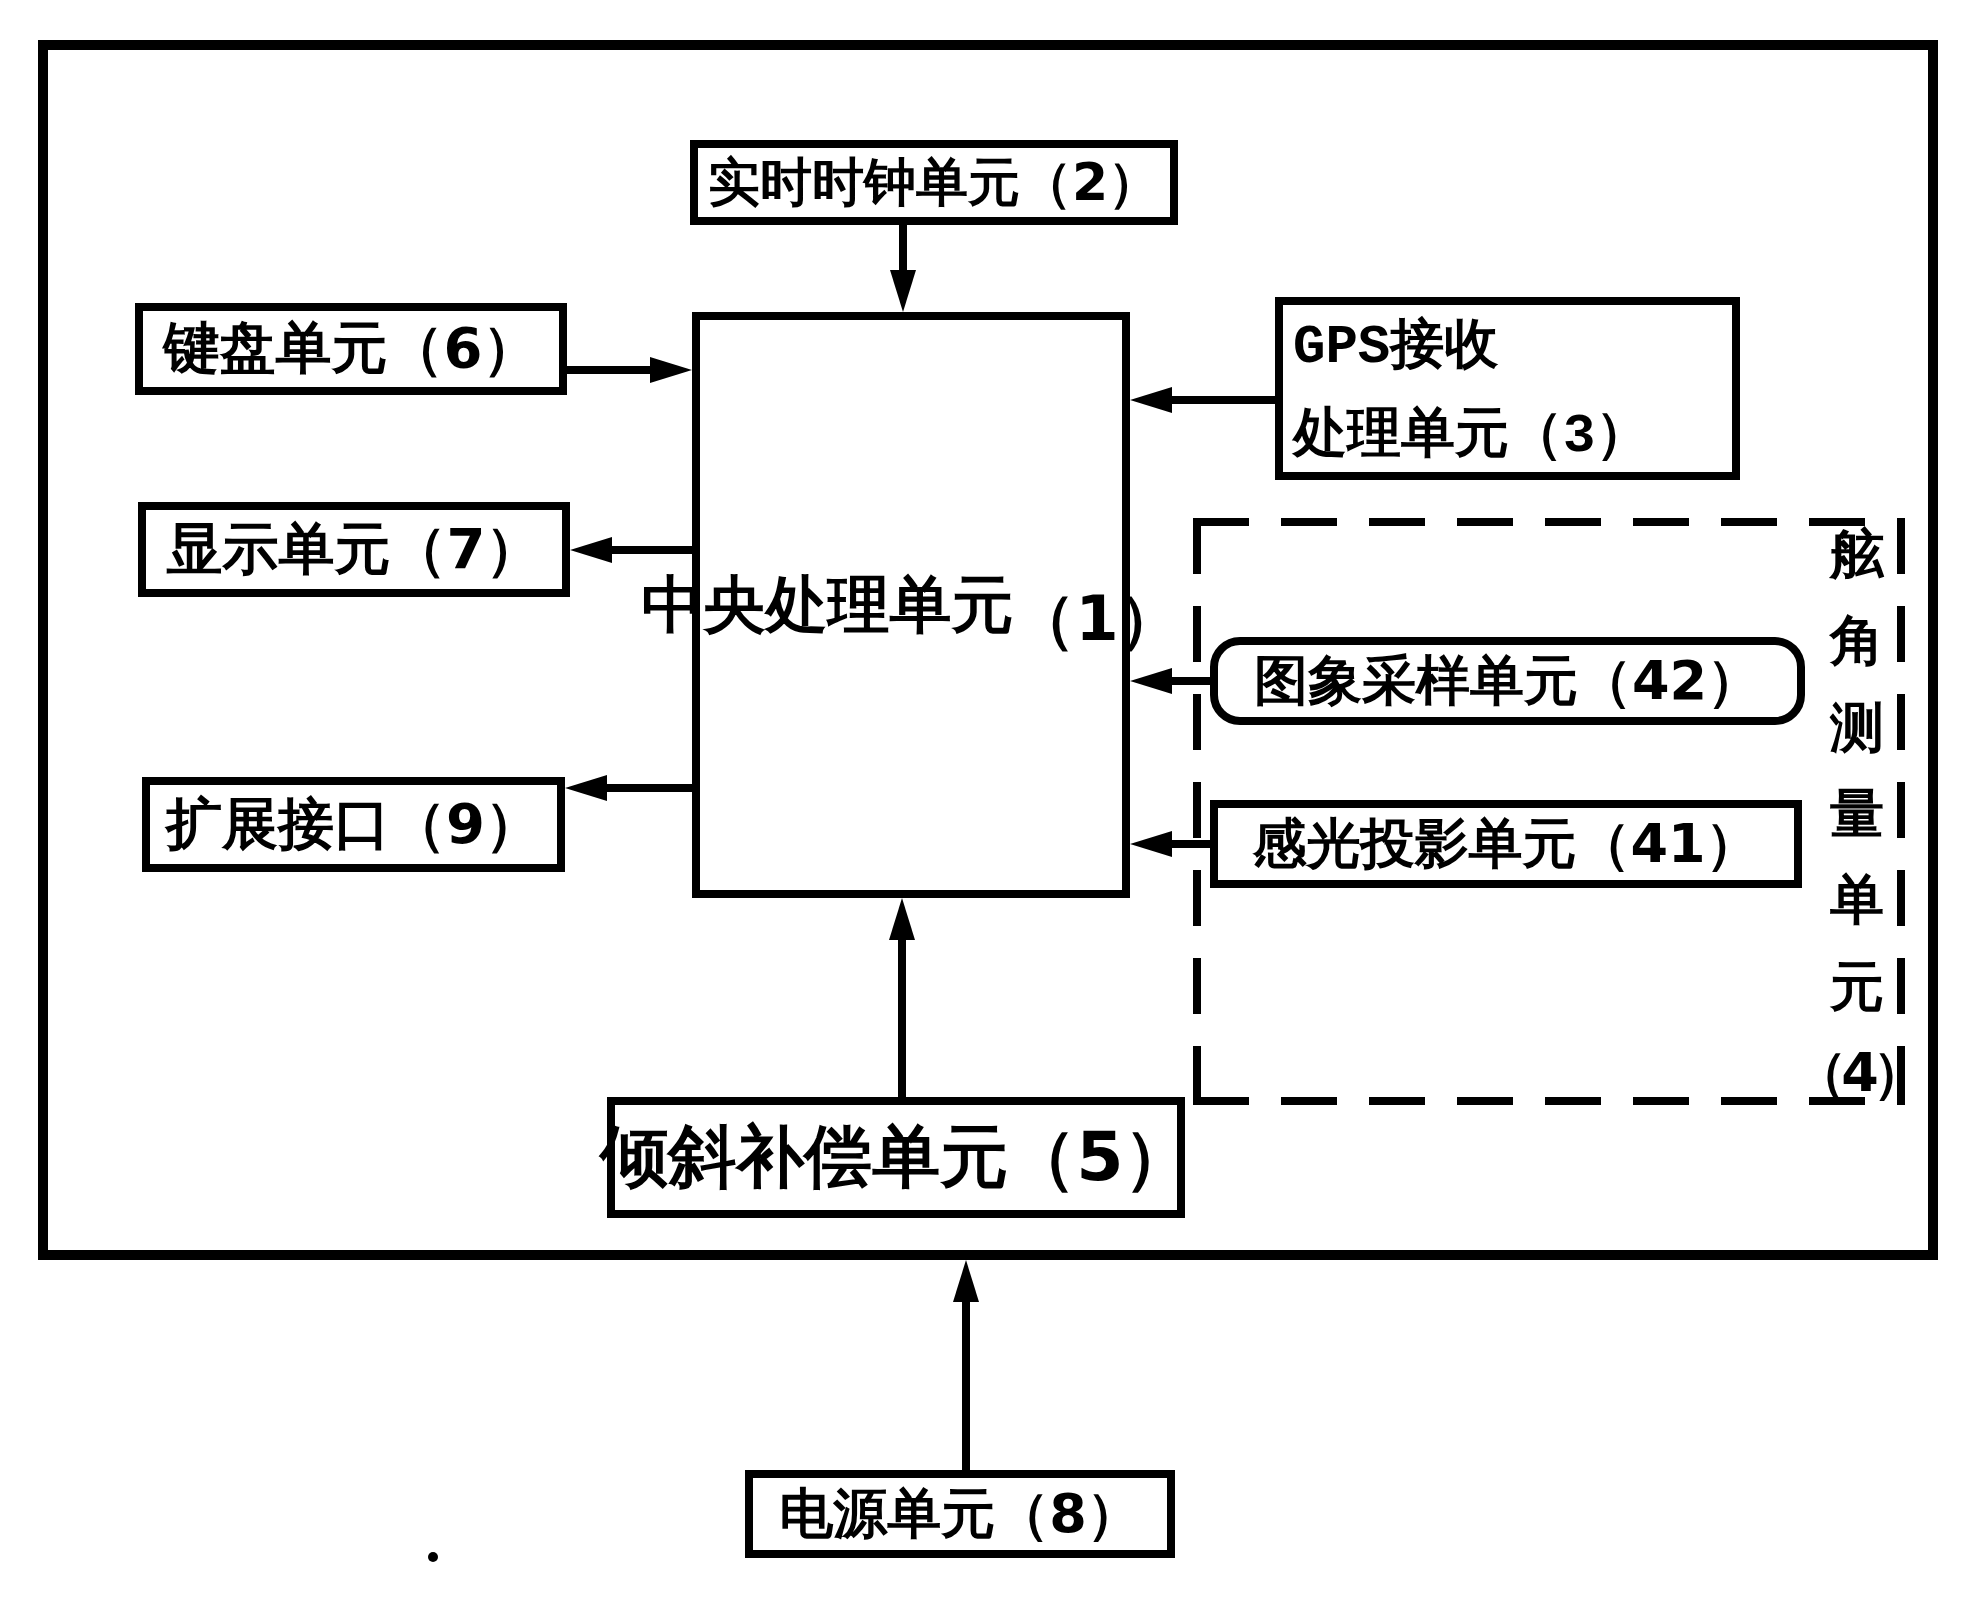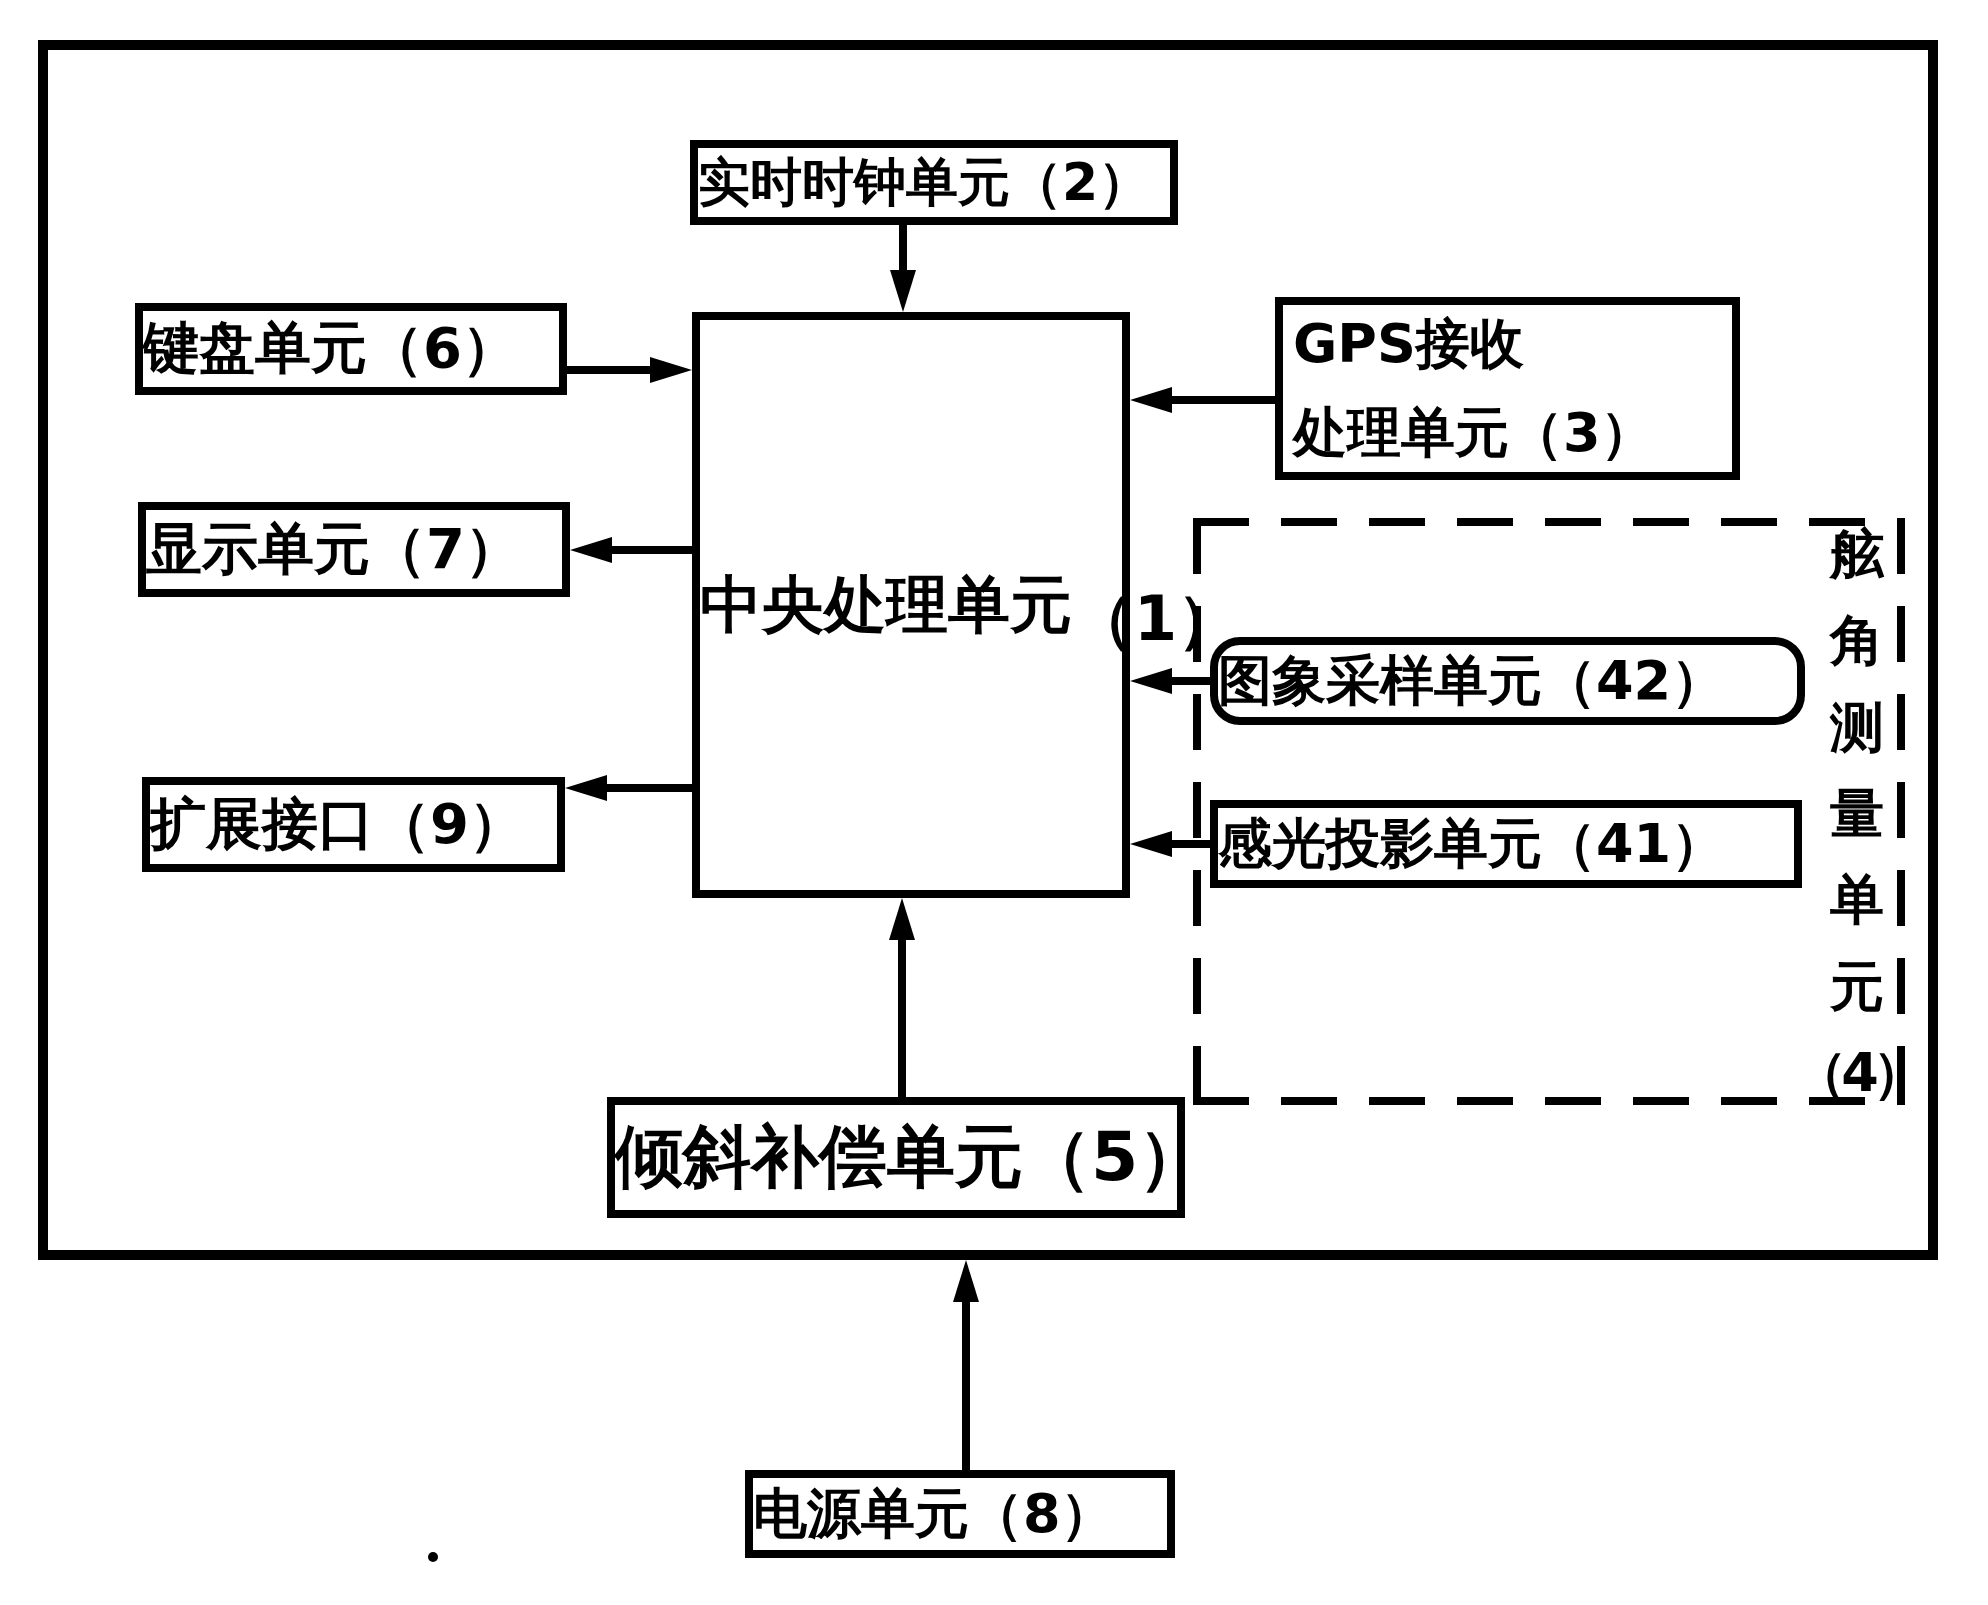--- a/index.html
+++ b/index.html
@@ -15,21 +15,21 @@
     font-family: "DejaVu Sans", sans-serif;
     color: #000;
     overflow: hidden;
   }
   .box {
     position: absolute;
     border: 8px solid #000;
     background: #fff;
     display: flex;
     align-items: center;
-    justify-content: flex-start;
+    justify-content: center;
     font-weight: bold;
     text-align: center;
     box-sizing: border-box;
     white-space: nowrap;
   }
   .hline { position: absolute; height: 8px; background: #000; }
   .vline { position: absolute; width: 8px; background: #000; }
   .ah { position: absolute; width: 0; height: 0; }
   .ah-left  { border-top: 13px solid transparent; border-bottom: 13px solid transparent; border-right: 42px solid #000; }
   .ah-right { border-top: 13px solid transparent; border-bottom: 13px solid transparent; border-left: 42px solid #000; }
@@ -48,21 +48,21 @@
   }
 
   #box-clock     { left: 690px;  top: 140px;  width: 488px; height: 85px;  font-size: 52px; }
   #box-keyboard  { left: 135px;  top: 303px;  width: 432px; height: 92px;  font-size: 56px; }
   #box-display   { left: 138px;  top: 502px;  width: 432px; height: 95px;  font-size: 56px; }
   #box-expansion { left: 142px;  top: 777px;  width: 423px; height: 95px;  font-size: 56px; }
   #box-cpu       { left: 692px;  top: 312px;  width: 438px; height: 586px; font-size: 62px; }
   #box-cpu .cpu-line2 { margin-top: 28px; }
   #box-gps       { left: 1275px; top: 297px;  width: 465px; height: 183px; font-size: 54px;
                    flex-direction: column; align-items: flex-start; justify-content: center;
-                   padding-left: 10px; text-align: left; }
+                   padding-left: 10px; text-align: left; font-family: Liberation Mono, monospace; }
   #box-gps .gps-line2 { margin-top: 16px; }
   #box-img42     { left: 1210px; top: 637px;  width: 595px; height: 88px;  font-size: 54px; border-radius: 30px; }
   #box-photo41   { left: 1210px; top: 800px;  width: 592px; height: 88px;  font-size: 54px; }
   #box-tilt      { left: 607px;  top: 1097px; width: 578px; height: 121px; font-size: 68px; }
   #box-power     { left: 745px;  top: 1470px; width: 430px; height: 88px;  font-size: 54px; }
 
   #bearing-label {
     position: absolute;
     left: 1812px; top: 528px;
     width: 90px; height: 572px;

